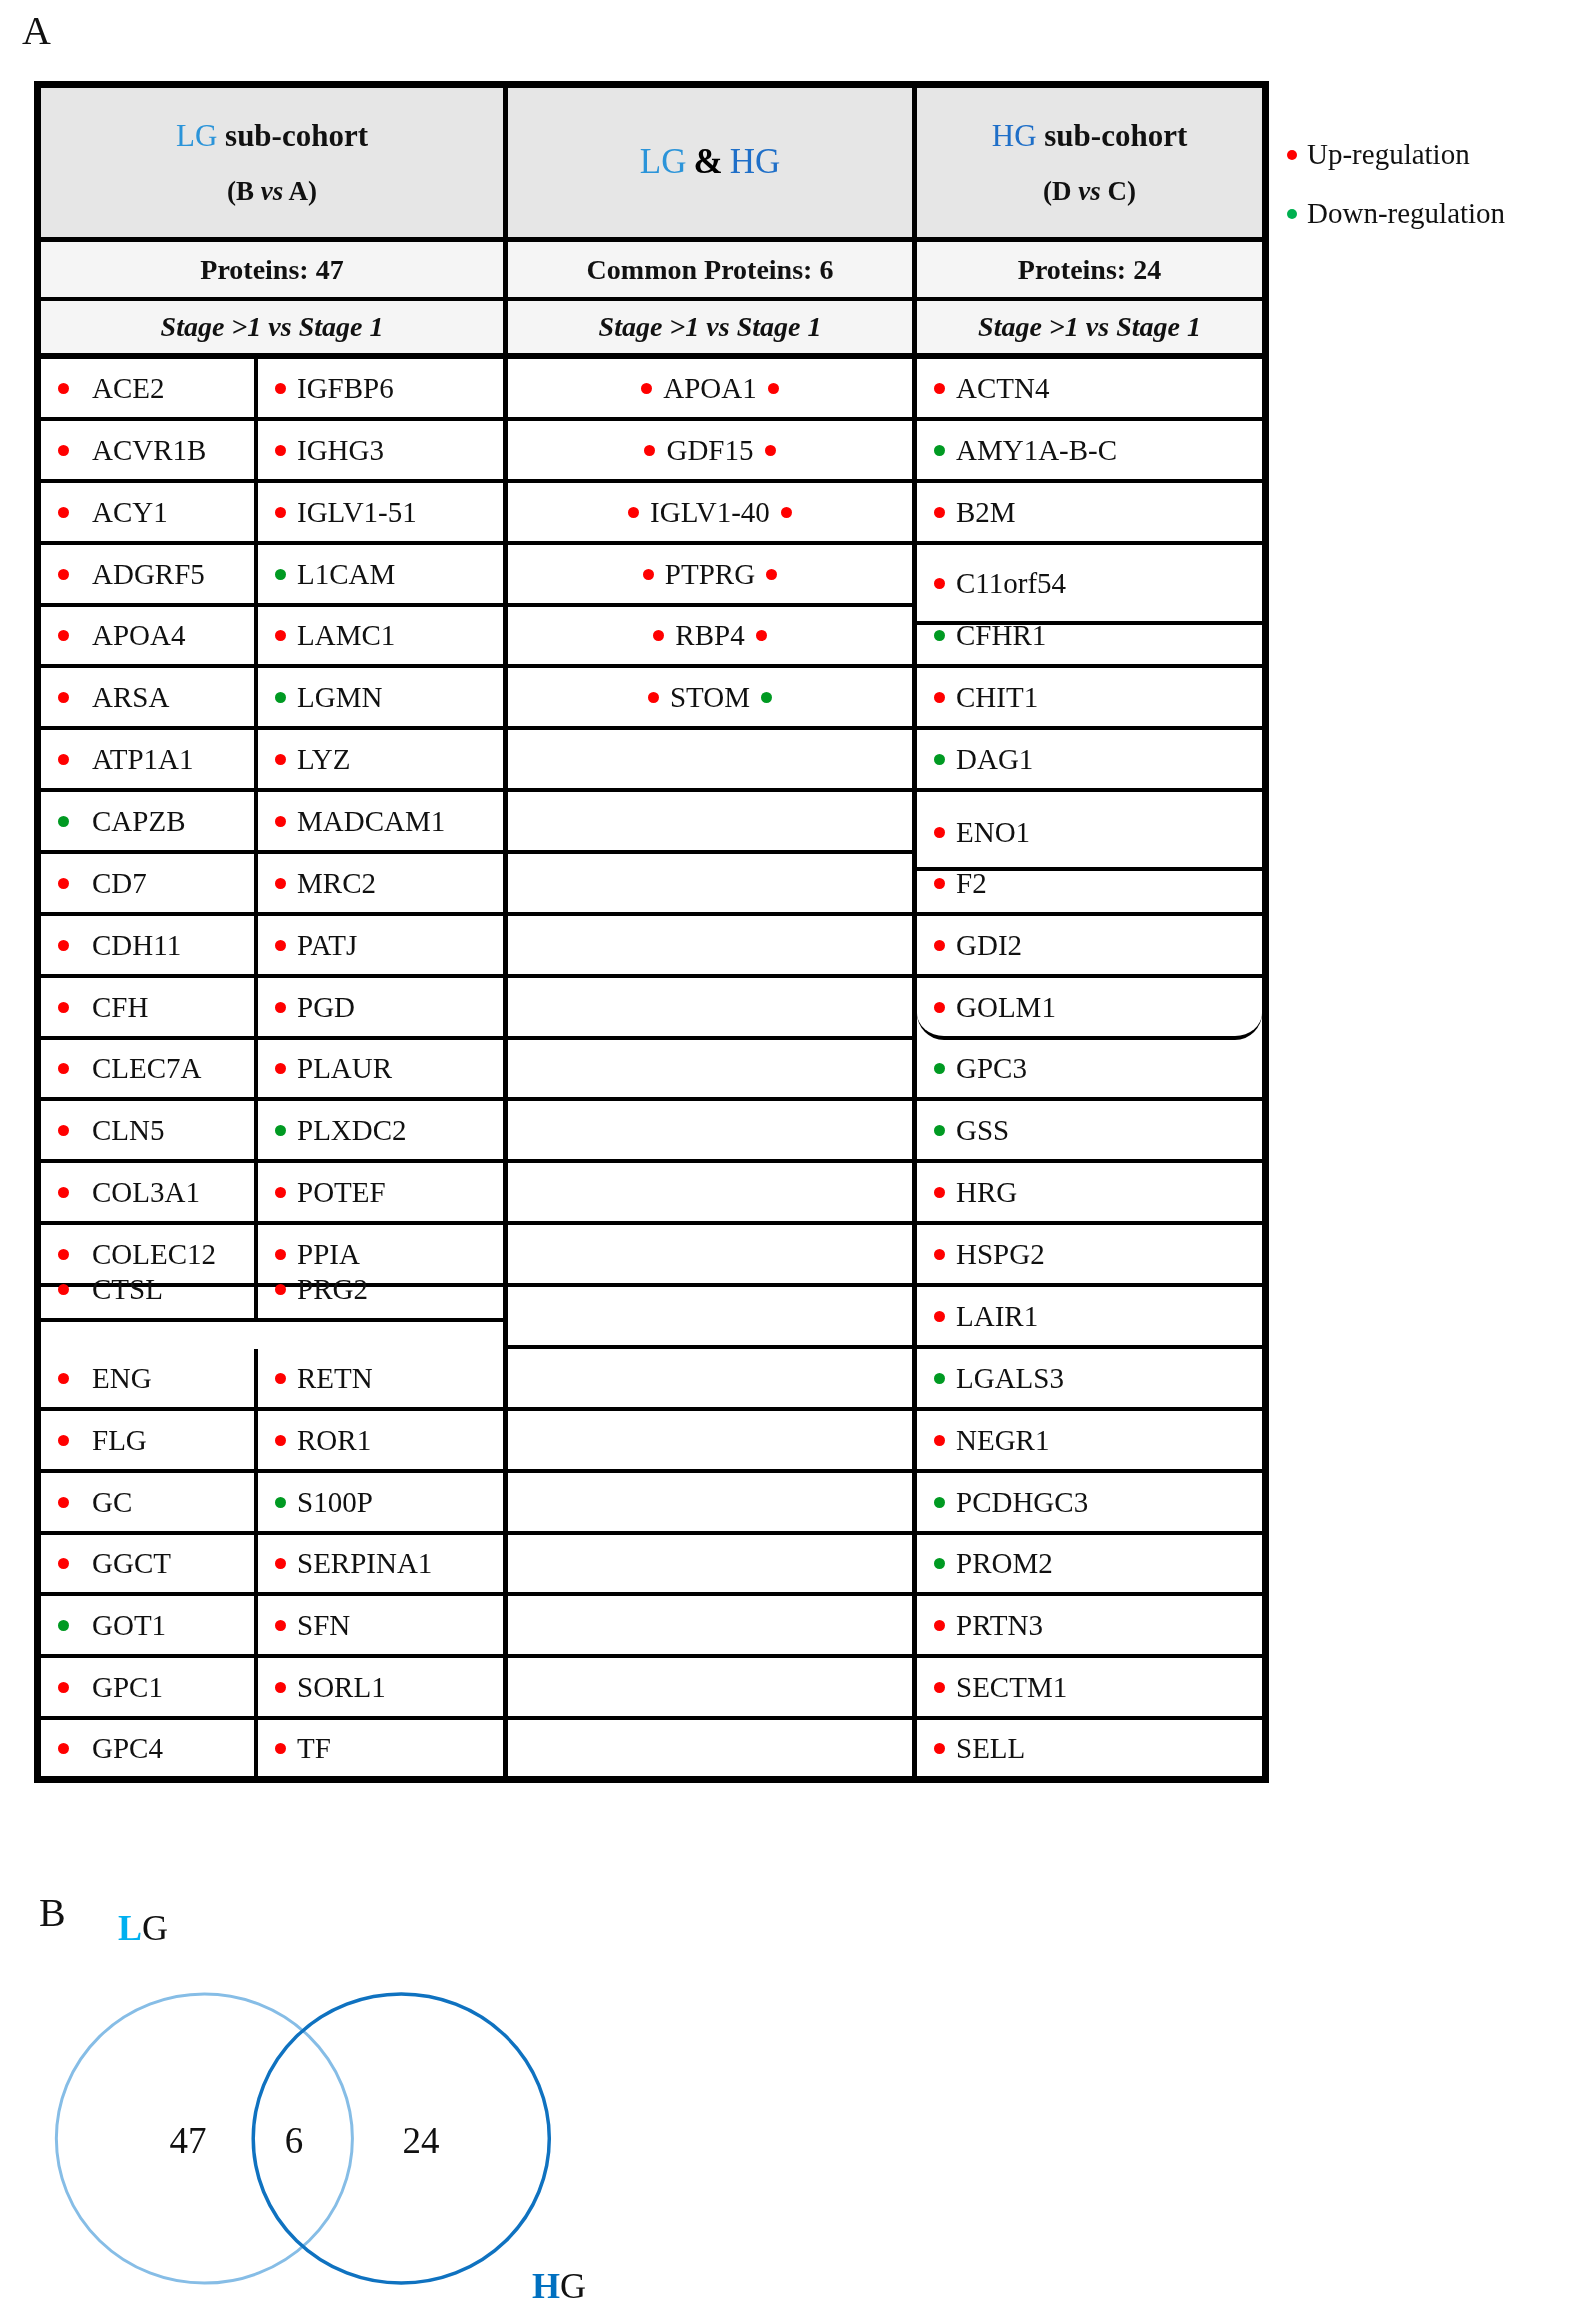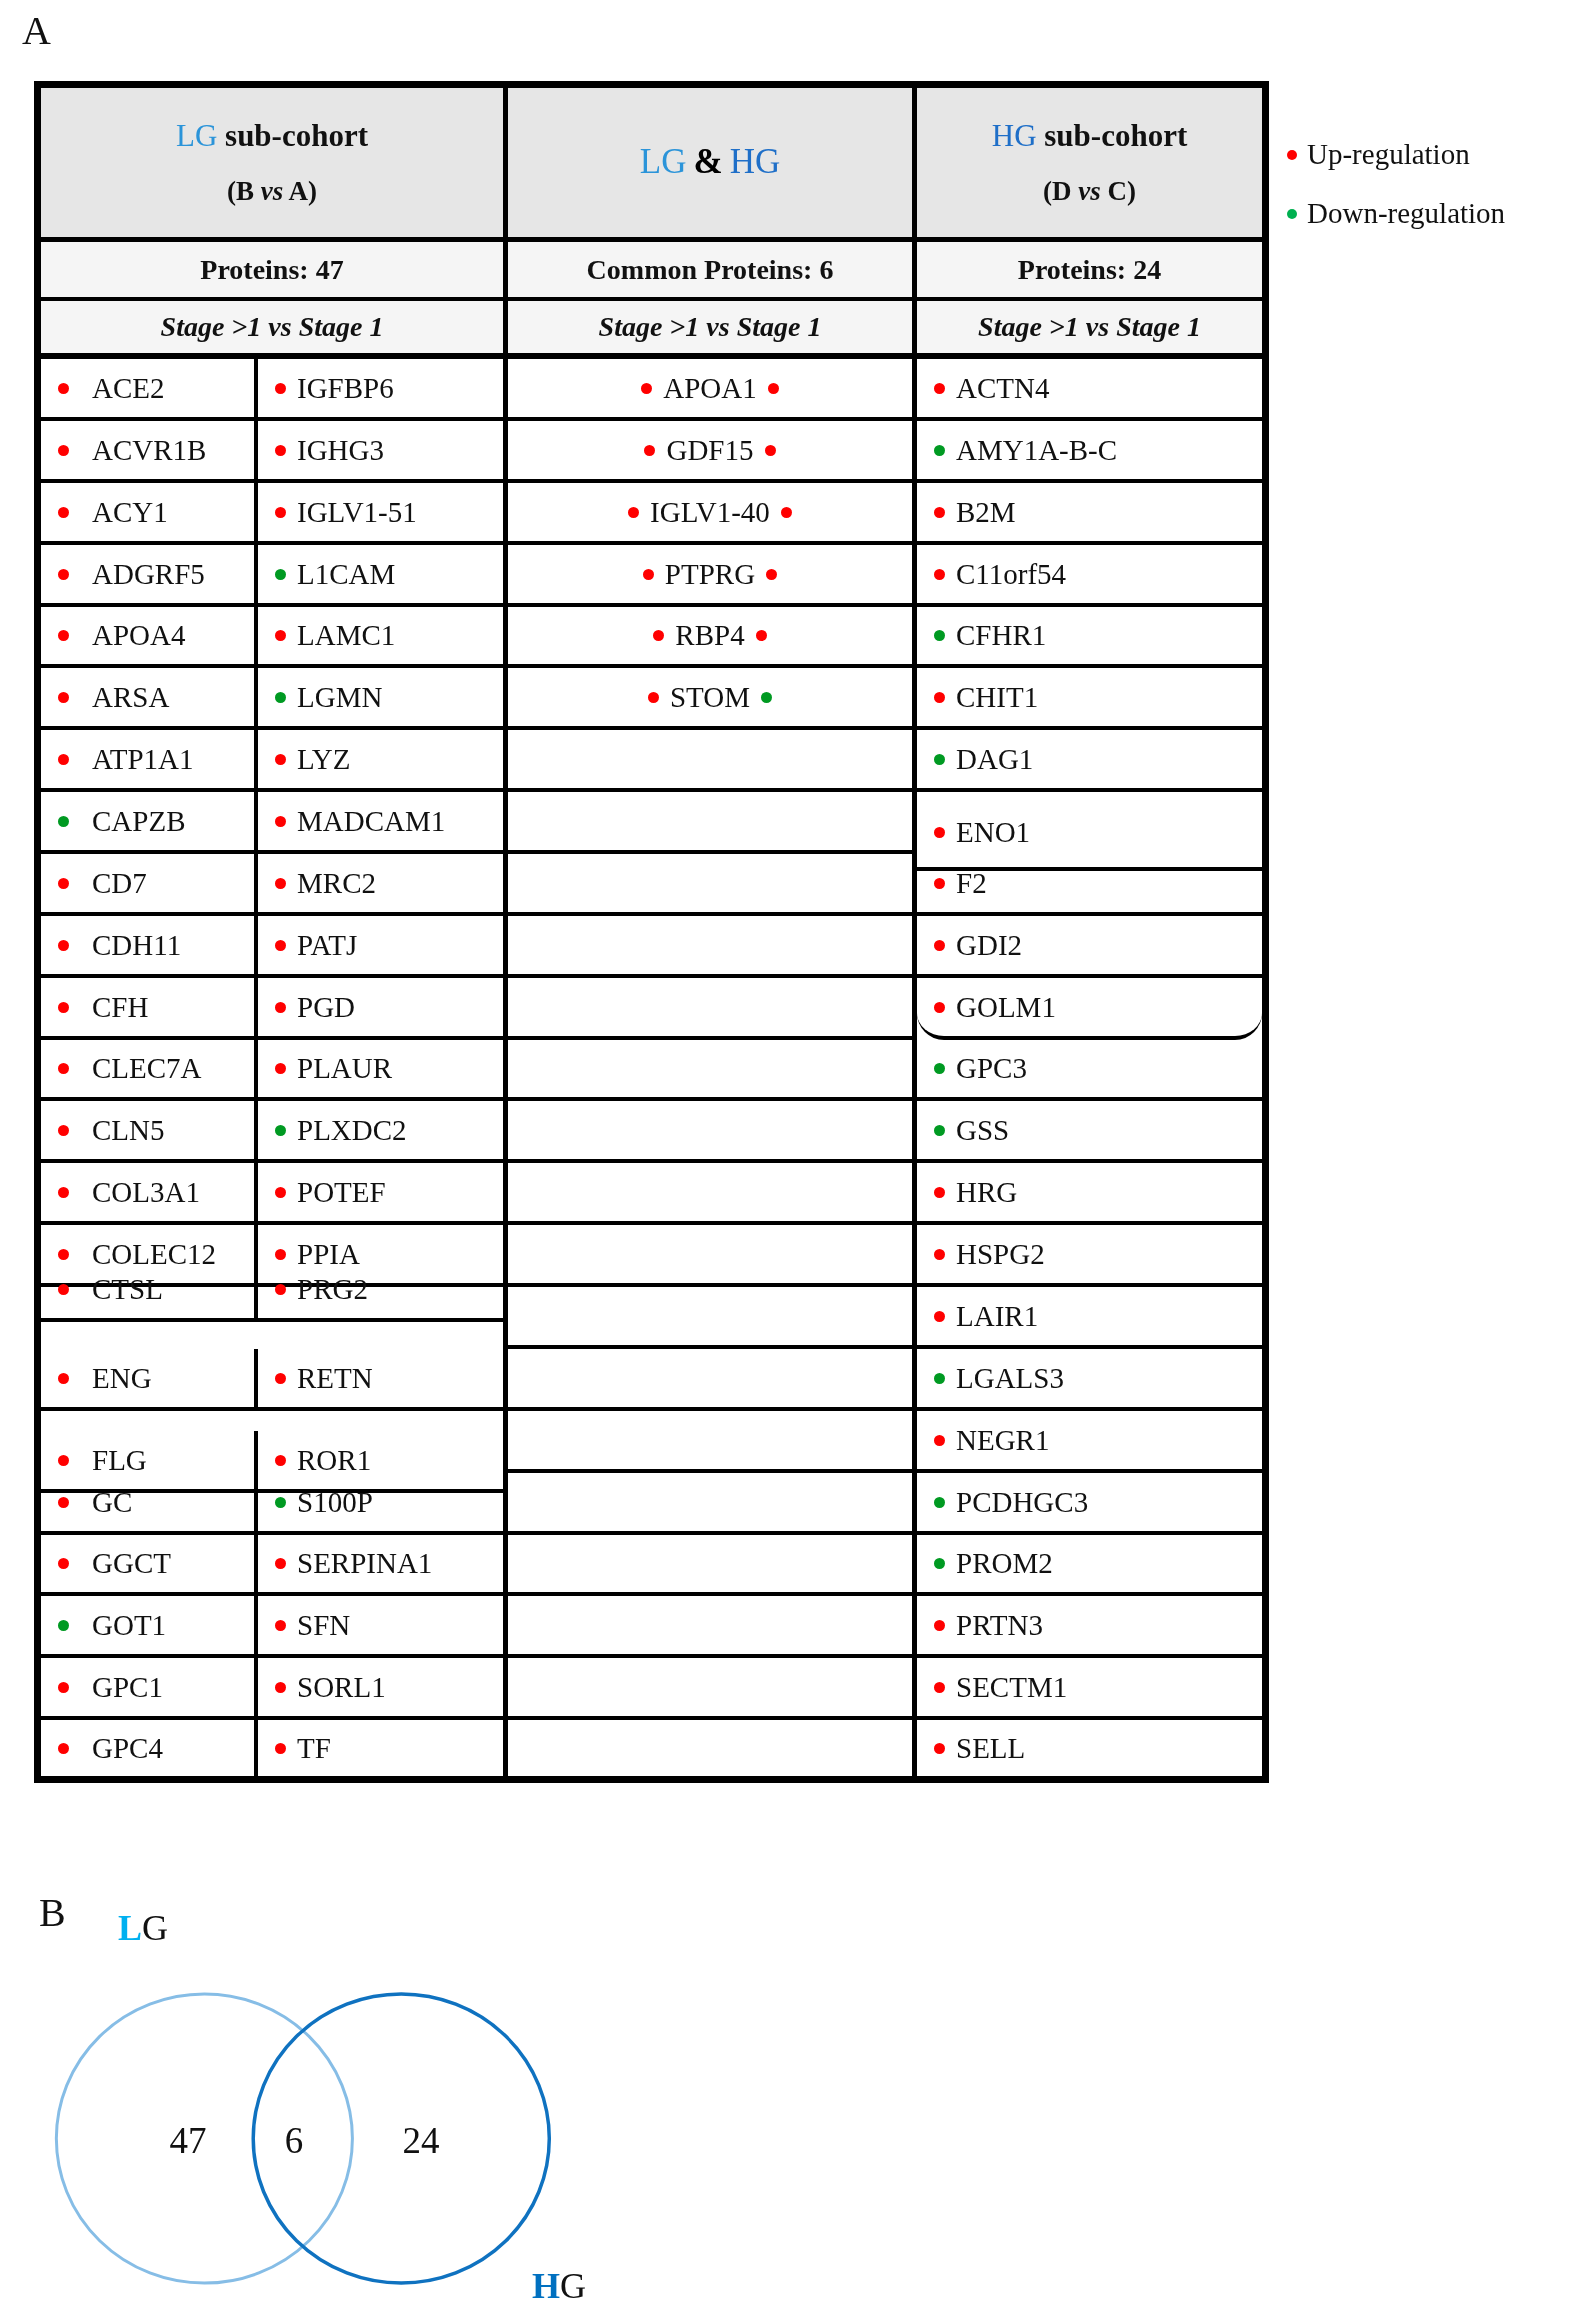--- a/index.html
+++ b/index.html
@@ -245,21 +245,21 @@
         <div class="row" style="top: 990px; height: 62px;">
           <div class="cell c1">
             <span class="dot up"></span>
             <span>ENG</span>
           </div>
           <div class="cell c2">
             <span class="dot up"></span>
             <span>RETN</span>
           </div>
         </div>
-        <div class="row" style="top: 1052px; height: 62px; margin-top: 20px;">
+        <div class="row" style="top: 1052px; height: 62px;">
           <div class="cell c1">
             <span class="dot up"></span>
             <span>FLG</span>
           </div>
           <div class="cell c2">
             <span class="dot up"></span>
             <span>ROR1</span>
           </div>
         </div>
         <div class="row" style="top: 1114px; height: 62px;">
@@ -442,21 +442,21 @@
             <span class="dot down"></span>
             <span>AMY1A-B-C</span>
           </div>
         </div>
         <div class="row" style="top: 124px; height: 62px;">
           <div class="cell full">
             <span class="dot up"></span>
             <span>B2M</span>
           </div>
         </div>
-        <div class="row" style="top: 186px; height: 62px;">
+        <div class="row" style="top: 186px; height: 80px;">
           <div class="cell full">
             <span class="dot up"></span>
             <span>C11orf54</span>
           </div>
         </div>
         <div class="row" style="top: 247px; height: 62px;">
           <div class="cell full">
             <span class="dot down"></span>
             <span>CFHR1</span>
           </div>

